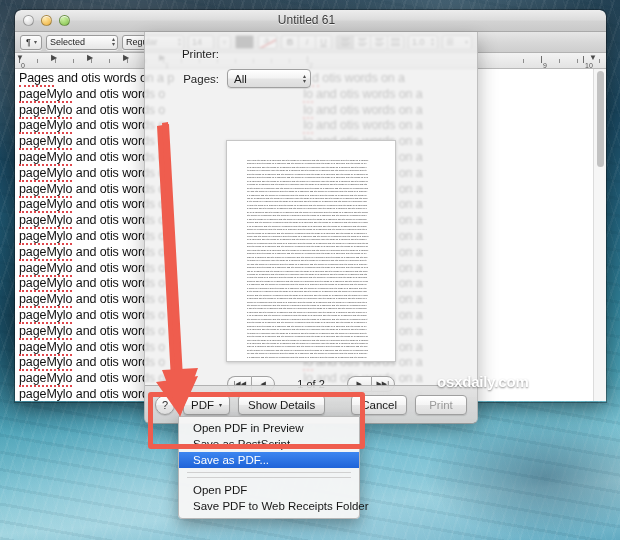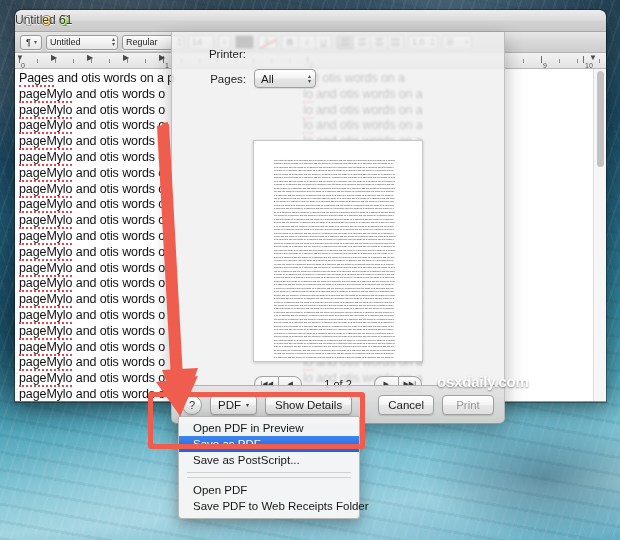--- a/index.html
+++ b/index.html
@@ -70,21 +70,21 @@
   .light {
     width: 11px; height: 11px; border-radius: 50%;
     border: 1px solid rgba(0,0,0,0.30);
     box-shadow: inset 0 1px 1px rgba(255,255,255,0.85);
   }
   .light.close  { background: radial-gradient(circle at 35% 30%, #ffffff, #dcdcdc 70%, #c3c3c3); }
   .light.min    { background: radial-gradient(circle at 35% 30%, #ffe9a8, #f3bf58 70%, #d9a63c); }
   .light.zoom   { background: radial-gradient(circle at 35% 30%, #cdf0a4, #96ce62 70%, #78b046); }
   .win-title {
     position: absolute; left: 0; right: 8px; top: 3px;
-    font-size: 12px; color: #3b3b3b;
+    text-align: center; font-size: 12px; color: #3b3b3b;
     text-shadow: 0 1px 0 rgba(255,255,255,0.8);
   }
 
   
   .toolbar {
     height: 21px;
     background: linear-gradient(180deg,#e6e6e6 0%,#d8d8d8 50%,#cecece 100%);
     border-bottom: 1px solid #b2b2b2;
     display: flex; align-items: center; gap: 4px;
     padding: 0 5px;
@@ -179,21 +179,20 @@
     position: absolute;
     left: 144px; top: 32px;
     width: 334px; height: 392px;
     background: rgba(239,239,239,0.80);
     border-left: 1px solid rgba(150,150,150,0.55);
     border-right: 1px solid rgba(150,150,150,0.55);
     border-bottom: 1px solid rgba(130,130,130,0.75);
     border-radius: 0 0 6px 6px;
     box-shadow: 0 8px 20px rgba(0,0,0,0.28);
     backdrop-filter: blur(1px);
-    margin-left: 27px;
   }
   .field-row {
     display: flex; align-items: center;
     margin-left: 8px;
   }
   .flabel {
     width: 74px; text-align: right; padding-right: 8px;
     font-size: 11.5px; color: #1d1d1d;
     text-shadow: 0 1px 0 rgba(255,255,255,0.65);
   }
@@ -368,21 +367,21 @@
       </div>
       <div class="win-title">Untitled 61</div>
     </div>
 
     <div class="toolbar">
       <div class="ctl para popup">
         <span>¶</span>
         <span class="stepper-gly">▾</span>
       </div>
       <div class="ctl font popup">
-        <span>Untitled</span>
+        <span>Selected</span>
         <span class="stepper-gly">▴<br>▾</span>
       </div>
       <div class="ctl style popup">
         <span>Regular</span>
         <span class="stepper-gly">▴<br>▾</span>
       </div>
       <div class="ctl size">
         <span>14</span>
       </div>
       <div class="ctl sizestep">
@@ -510,21 +509,21 @@
 
   <div id="print-sheet">
 
     <div class="field-row" style="margin-top:16px">
       <div class="flabel">Printer:</div>
     </div>
 
 
     <div class="field-row" style="margin-top:9px">
       <div class="flabel">Pages:</div>
-      <div class="popup-btn" style="width:62px">
+      <div class="popup-btn" style="width:84px">
         <span>All</span>
         <span class="arrows">
             <span>▴</span>
             <span>▾</span>
           </span>
       </div>
     </div>
 
     <div class="preview-wrap">
       <div class="preview-page" id="preview-lines">
@@ -608,22 +607,22 @@
         <span class="caret">▾</span>
       </div>
       <div class="rndbtn" style="margin-left:8px">Show Details</div>
       <div class="rndbtn" style="margin-left:auto">Cancel</div>
       <div class="rndbtn dim" style="margin-left:8px; min-width:52px">Print</div>
     </div>
   </div>
 
   <div id="pdf-menu">
       <div class="mi">Open PDF in Preview</div>
+      <div class="mi">Save as PostScript...</div>
       <div class="mi sel">Save as PDF...</div>
-      <div class="mi">Save as PostScript...</div>
       <div class="msep"></div>
       <div class="msep"></div>
       <div class="mi">Open PDF</div>
       <div class="mi">Save PDF to Web Receipts Folder</div>
     </div>
 
   <svg id="red-arrow" viewBox="0 0 60 300">
     <path d="M 19 4 L 33 258 L 48 256 L 30 296 L 6 262 L 21 260 L 7 6 Z" fill="#ef5d4e" stroke="none"></path>
     <polygon points="12,250 48,248 30,297" fill="#ef5d4e"></polygon>
     <path d="M 18 2 L 31 252 L 25 252 L 12 3 Z" fill="#ef5d4e"></path>

